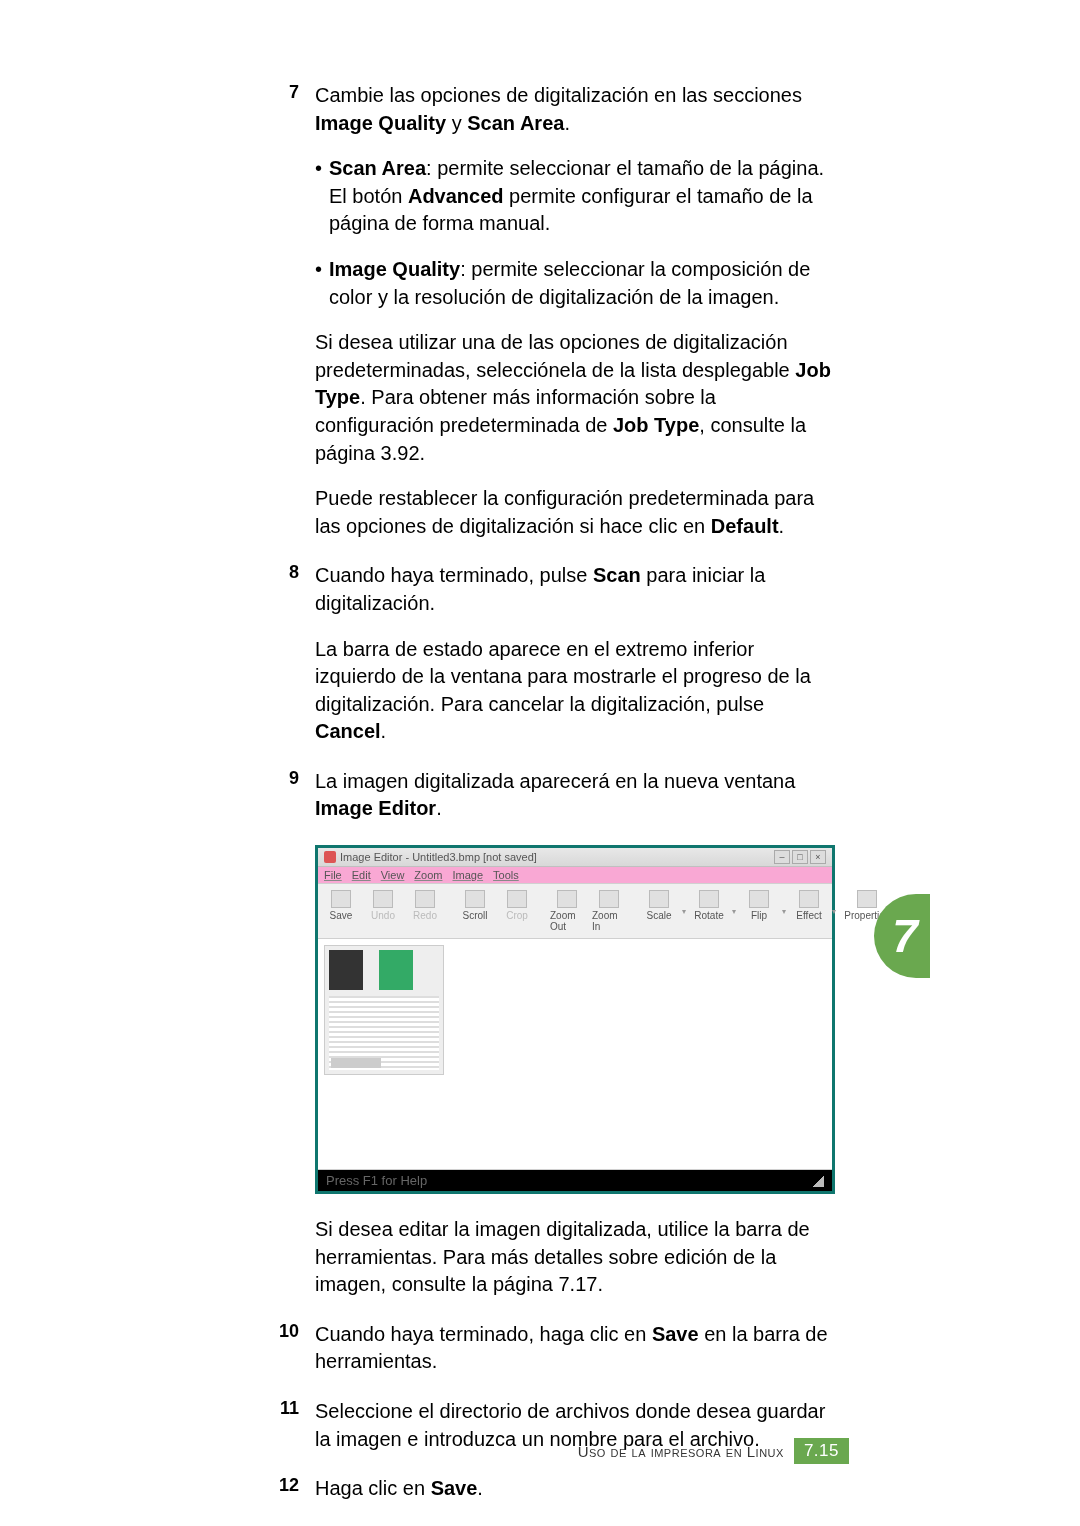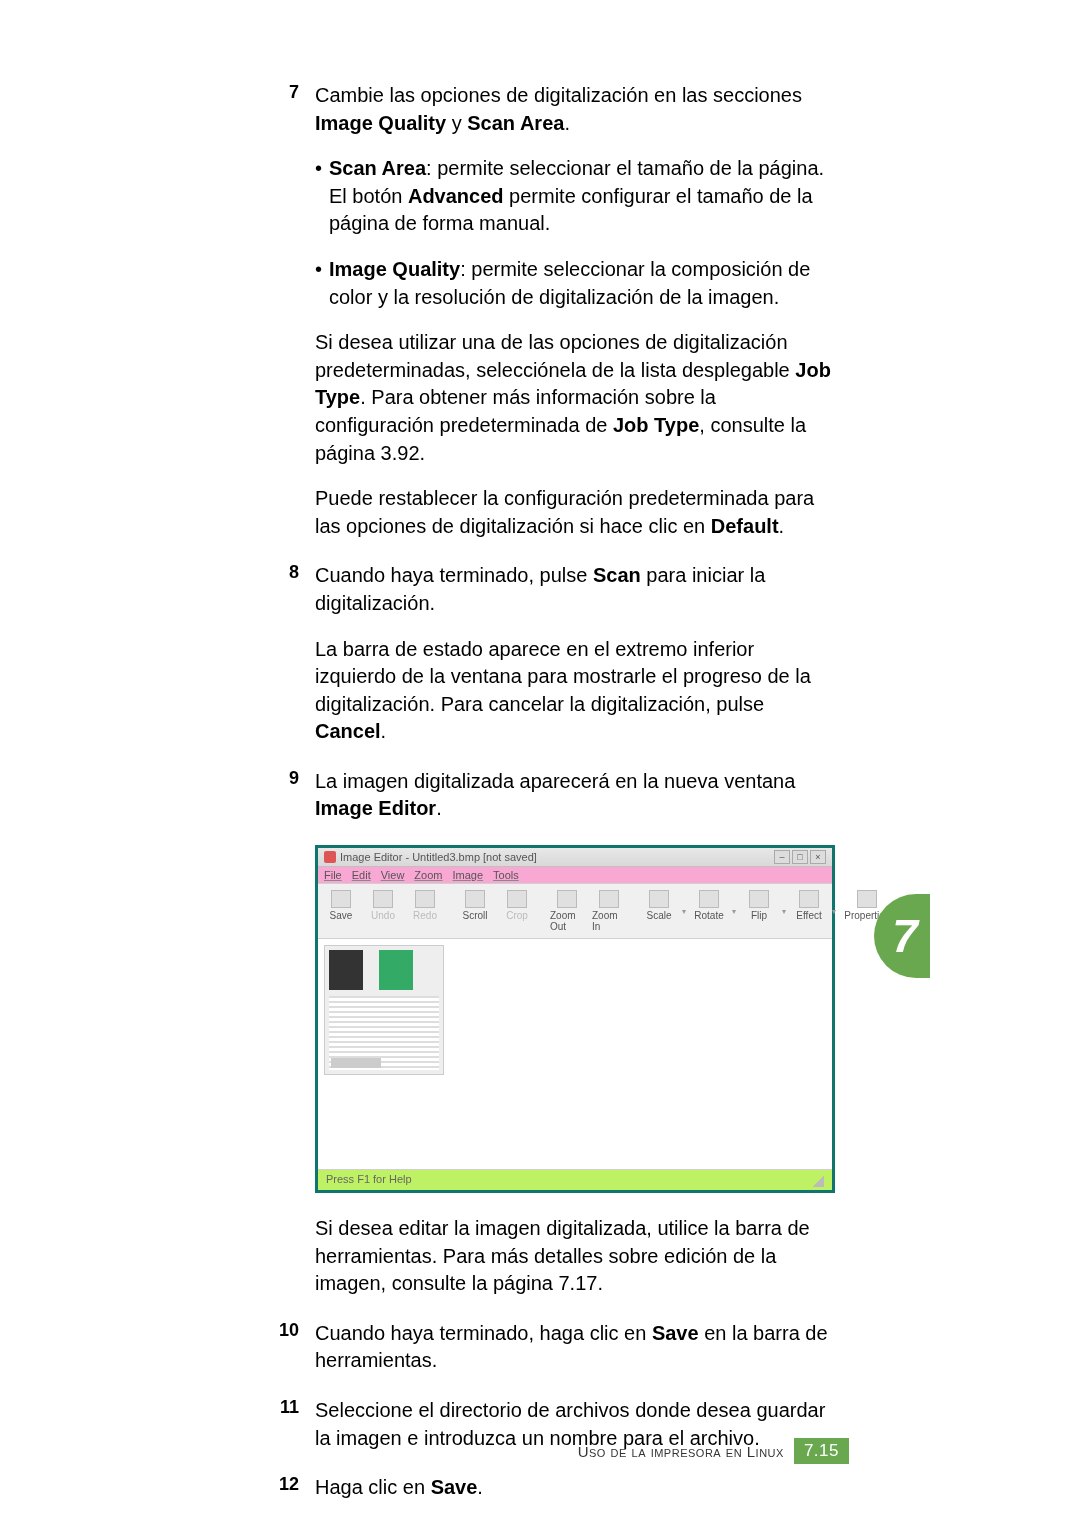--- a/index.html
+++ b/index.html
@@ -142,24 +142,24 @@
     height: 74px;
     background: repeating-linear-gradient(#ddd,#ddd 2px,#fff 2px,#fff 5px);
   }
   .thumb-label{
     position:absolute;
     left:6px; bottom:6px;
     width:50px;height:10px;
     background:#ccc;
   }
   .ss-status {
-    background: #bef264;
+    background: #000000;
     border-top: 1px solid #d0d0d0;
     padding: 3px 8px;
-    font-size: 11px;
+    font-size: 13px;
     color: #666;
     display:flex;
     justify-content:space-between;
   }
   .ss-grip{
     width:14px;height:14px;
     background:
       linear-gradient(135deg, transparent 60%, #bbb 60%);
   }
 

